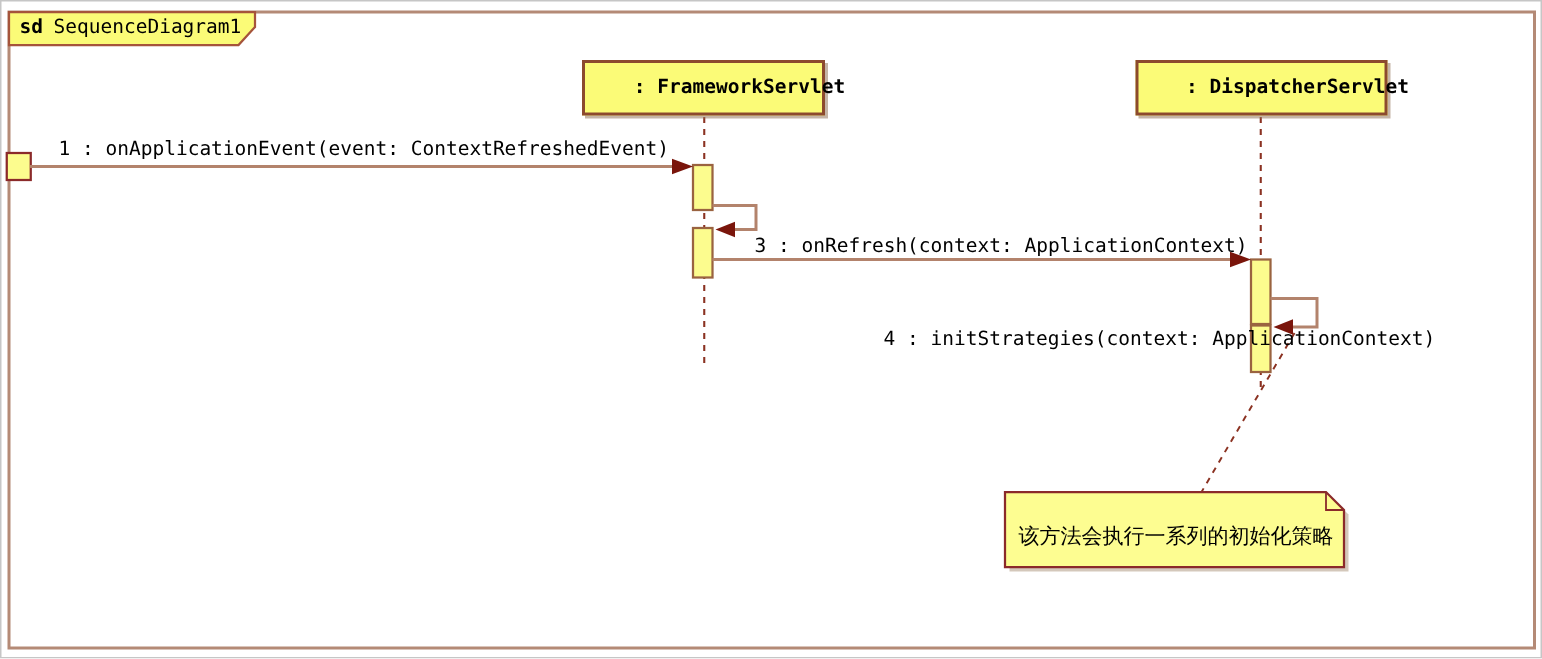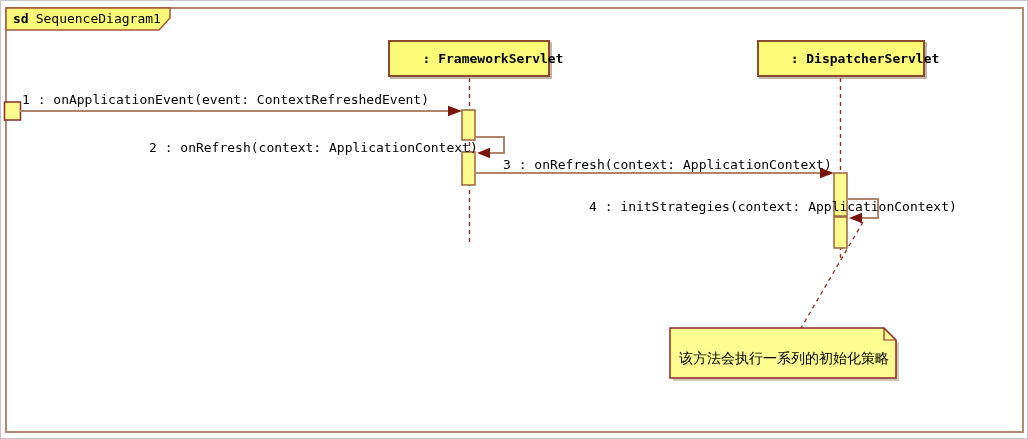--- a/index.html
+++ b/index.html
@@ -99,20 +99,19 @@
     <span class="kw">sd</span><span class="nm">SequenceDiagram1</span>
   </div>
 
   <div class="head-box" style="left:387px;top:39px;width:162px;height:37px;">
     <span>: FrameworkServlet</span>
   </div>
   <div class="head-box" style="left:756px;top:39px;width:168px;height:37px;justify-content:center;">
     <span>: DispatcherServlet</span>
   </div>
 
-  <div class="lbl" style="left:21px;top:91px;">1 : onApplicationEvent(event: ContextRefreshedEvent)</div>
-  <div class="lbl" style="left:148px;top:139px;">2 : onRefresh(context: ApplicationContext)</div>
+  <div class="lbl" style="left:38px;top:91px;">1 : onApplicationEvent(event: ContextRefreshedEvent)</div>
   <div class="lbl" style="left:502px;top:156px;">3 : onRefresh(context: ApplicationContext)</div>
-  <div class="lbl" style="left:588px;top:198px;">4 : initStrategies(context: ApplicationContext)</div>
+  <div class="lbl" style="left:588px;top:218px;">4 : initStrategies(context: ApplicationContext)</div>
 
   <div class="note-text">该方法会执行一系列的初始化策略</div>
 
 </div>
 
 </body></html>

